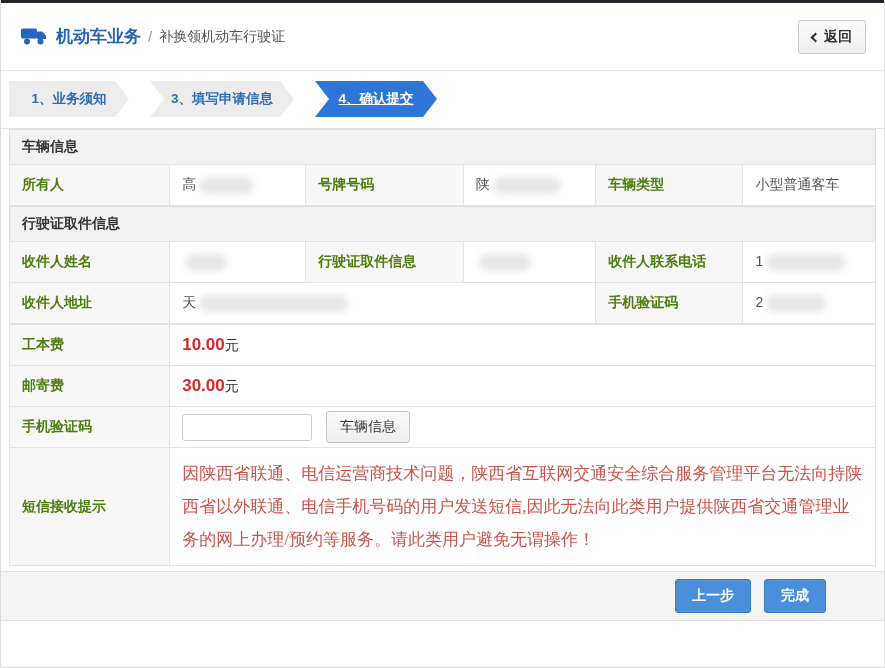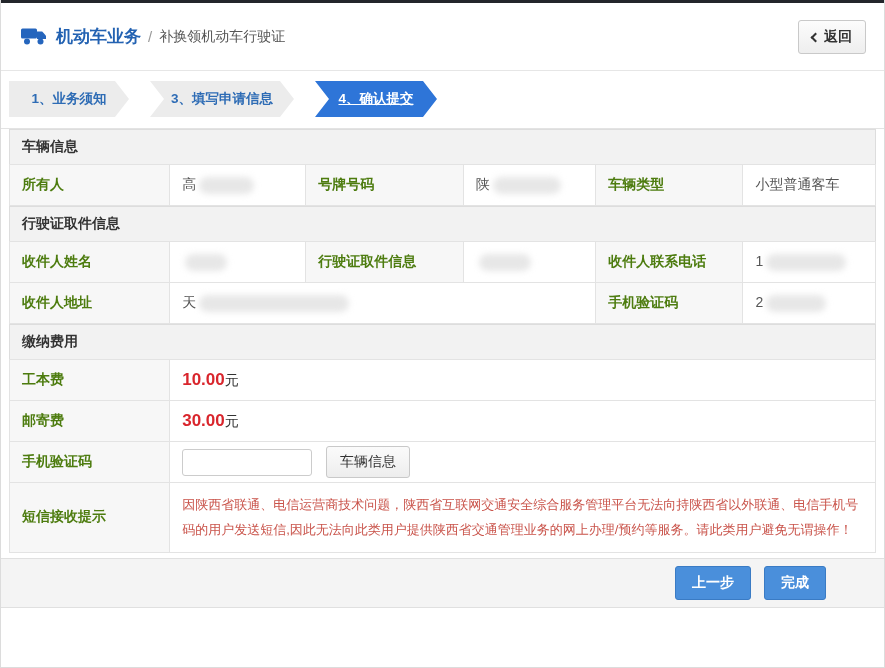--- a/index.html
+++ b/index.html
@@ -35,21 +35,21 @@
   td.lbl { background:#f7f7f7; text-align:left; color:#4d7c0f; font-weight:bold; }
   td.val { background:#fff; color:#555; text-align:left; }
   .blur { display:inline-block; vertical-align:middle; height:17px; background:#e7e7e7; border-radius:9px; filter:blur(3px); margin-left:3px; }
 
   
   .fee-amount { color:#d9252c; font-weight:bold; font-size:17px; }
   .fee-unit { color:#333; font-size:14px; }
   .captcha-input { width:130px; height:27px; border:1px solid #ccc; border-radius:3px; padding:0 6px; font-size:14px; vertical-align:middle; }
   .get-code { margin-left:10px; background:linear-gradient(#fbfbfb,#ededed); border:1px solid #c9c9c9; border-radius:3px; padding:6px 13px; font-size:14px; color:#333; cursor:pointer; vertical-align:middle; }
   td.sms-cell { white-space:normal; height:auto; padding:9px 12px; }
-  .sms-text { color:#c9534a; font-size:13px; line-height:1.95; display:block; }
+  .sms-text { color:#c9534a; font-size:17px; line-height:1.95; display:block;font-family:Liberation Serif, serif; }
 
   
   .footer { margin-top:5px; background:#f4f4f4; border-top:1px solid #e0e0e0; border-bottom:1px solid #e0e0e0; height:50px; display:flex; align-items:center; justify-content:flex-end; padding-right:58px; gap:13px; }
   .btn-blue { background:#4a8fdb; border:1px solid #3a7bc4; color:#fff; font-weight:bold; font-size:14px; padding:7px 16px; border-radius:3px; cursor:pointer; }
 </style>
 </head>
 <body>
 
 <div class="page">
   <div class="topbar"></div>
@@ -132,21 +132,20 @@
         <td class="lbl">收件人地址</td>
         <td class="val" colspan="3"><span>天</span><span class="blur" style="width:150px"></span></td>
         <td class="lbl">手机验证码</td>
         <td class="val"><span>2</span><span class="blur" style="width:60px"></span></td>
       </tr>
     </tbody>
       </table>
   </div>
 
   <div class="section">
-    <div class="section-header">缴纳费用</div>
     <table>
       <colgroup>
           <col style="width:18.5%">
           <col style="width:81.5%">
         </colgroup>
       <tbody>
           <tr>
         <td class="lbl">工本费</td>
         <td class="val"><span class="fee-amount">10.00</span><span class="fee-unit">元</span></td>
       </tr>

